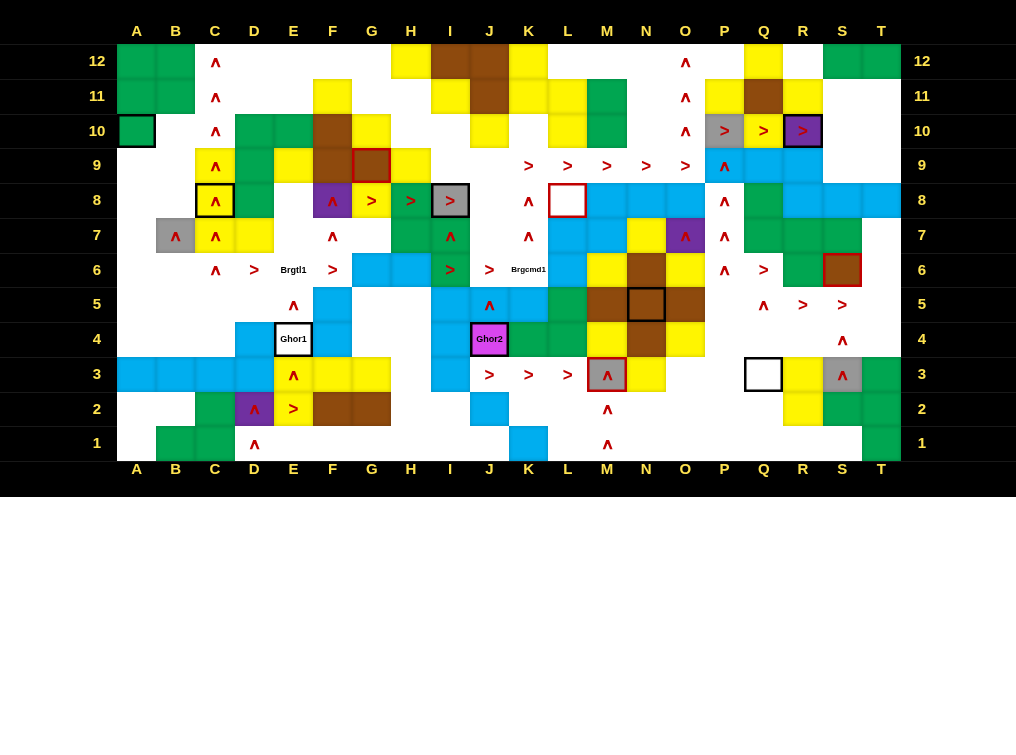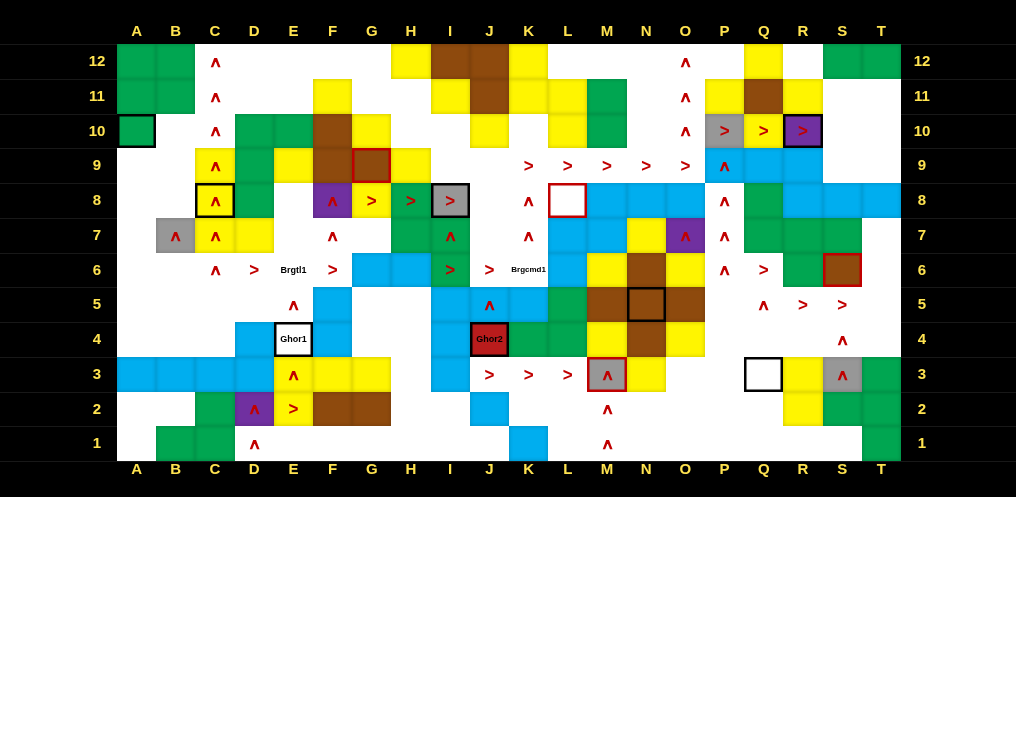--- a/index.html
+++ b/index.html
@@ -373,21 +373,21 @@
         <div class="cell" style="background: rgb(255, 255, 255);"></div>
         <div class="cell" style="background: rgb(255, 255, 255);"></div>
         <div class="cell tinted" style="background: rgb(0, 174, 239);"></div>
         <div class="cell bB" style="background: rgb(255, 255, 255);">
           <span class="cell-label">Ghor1</span>
         </div>
         <div class="cell tinted" style="background: rgb(0, 174, 239);"></div>
         <div class="cell" style="background: rgb(255, 255, 255);"></div>
         <div class="cell" style="background: rgb(255, 255, 255);"></div>
         <div class="cell tinted" style="background: rgb(0, 174, 239);"></div>
-        <div class="cell tinted bB" style="background: #b91c1c;">
+        <div class="cell tinted bB" style="background: #d946ef;">
           <span class="cell-label">Ghor2</span>
         </div>
         <div class="cell tinted" style="background: rgb(0, 166, 81);"></div>
         <div class="cell tinted" style="background: rgb(0, 166, 81);"></div>
         <div class="cell tinted" style="background: rgb(255, 245, 0);"></div>
         <div class="cell tinted" style="background: rgb(142, 74, 13);"></div>
         <div class="cell tinted" style="background: rgb(255, 245, 0);"></div>
         <div class="cell" style="background: rgb(255, 255, 255);"></div>
         <div class="cell" style="background: rgb(255, 255, 255);"></div>
         <div class="cell" style="background: rgb(255, 255, 255);"></div>

